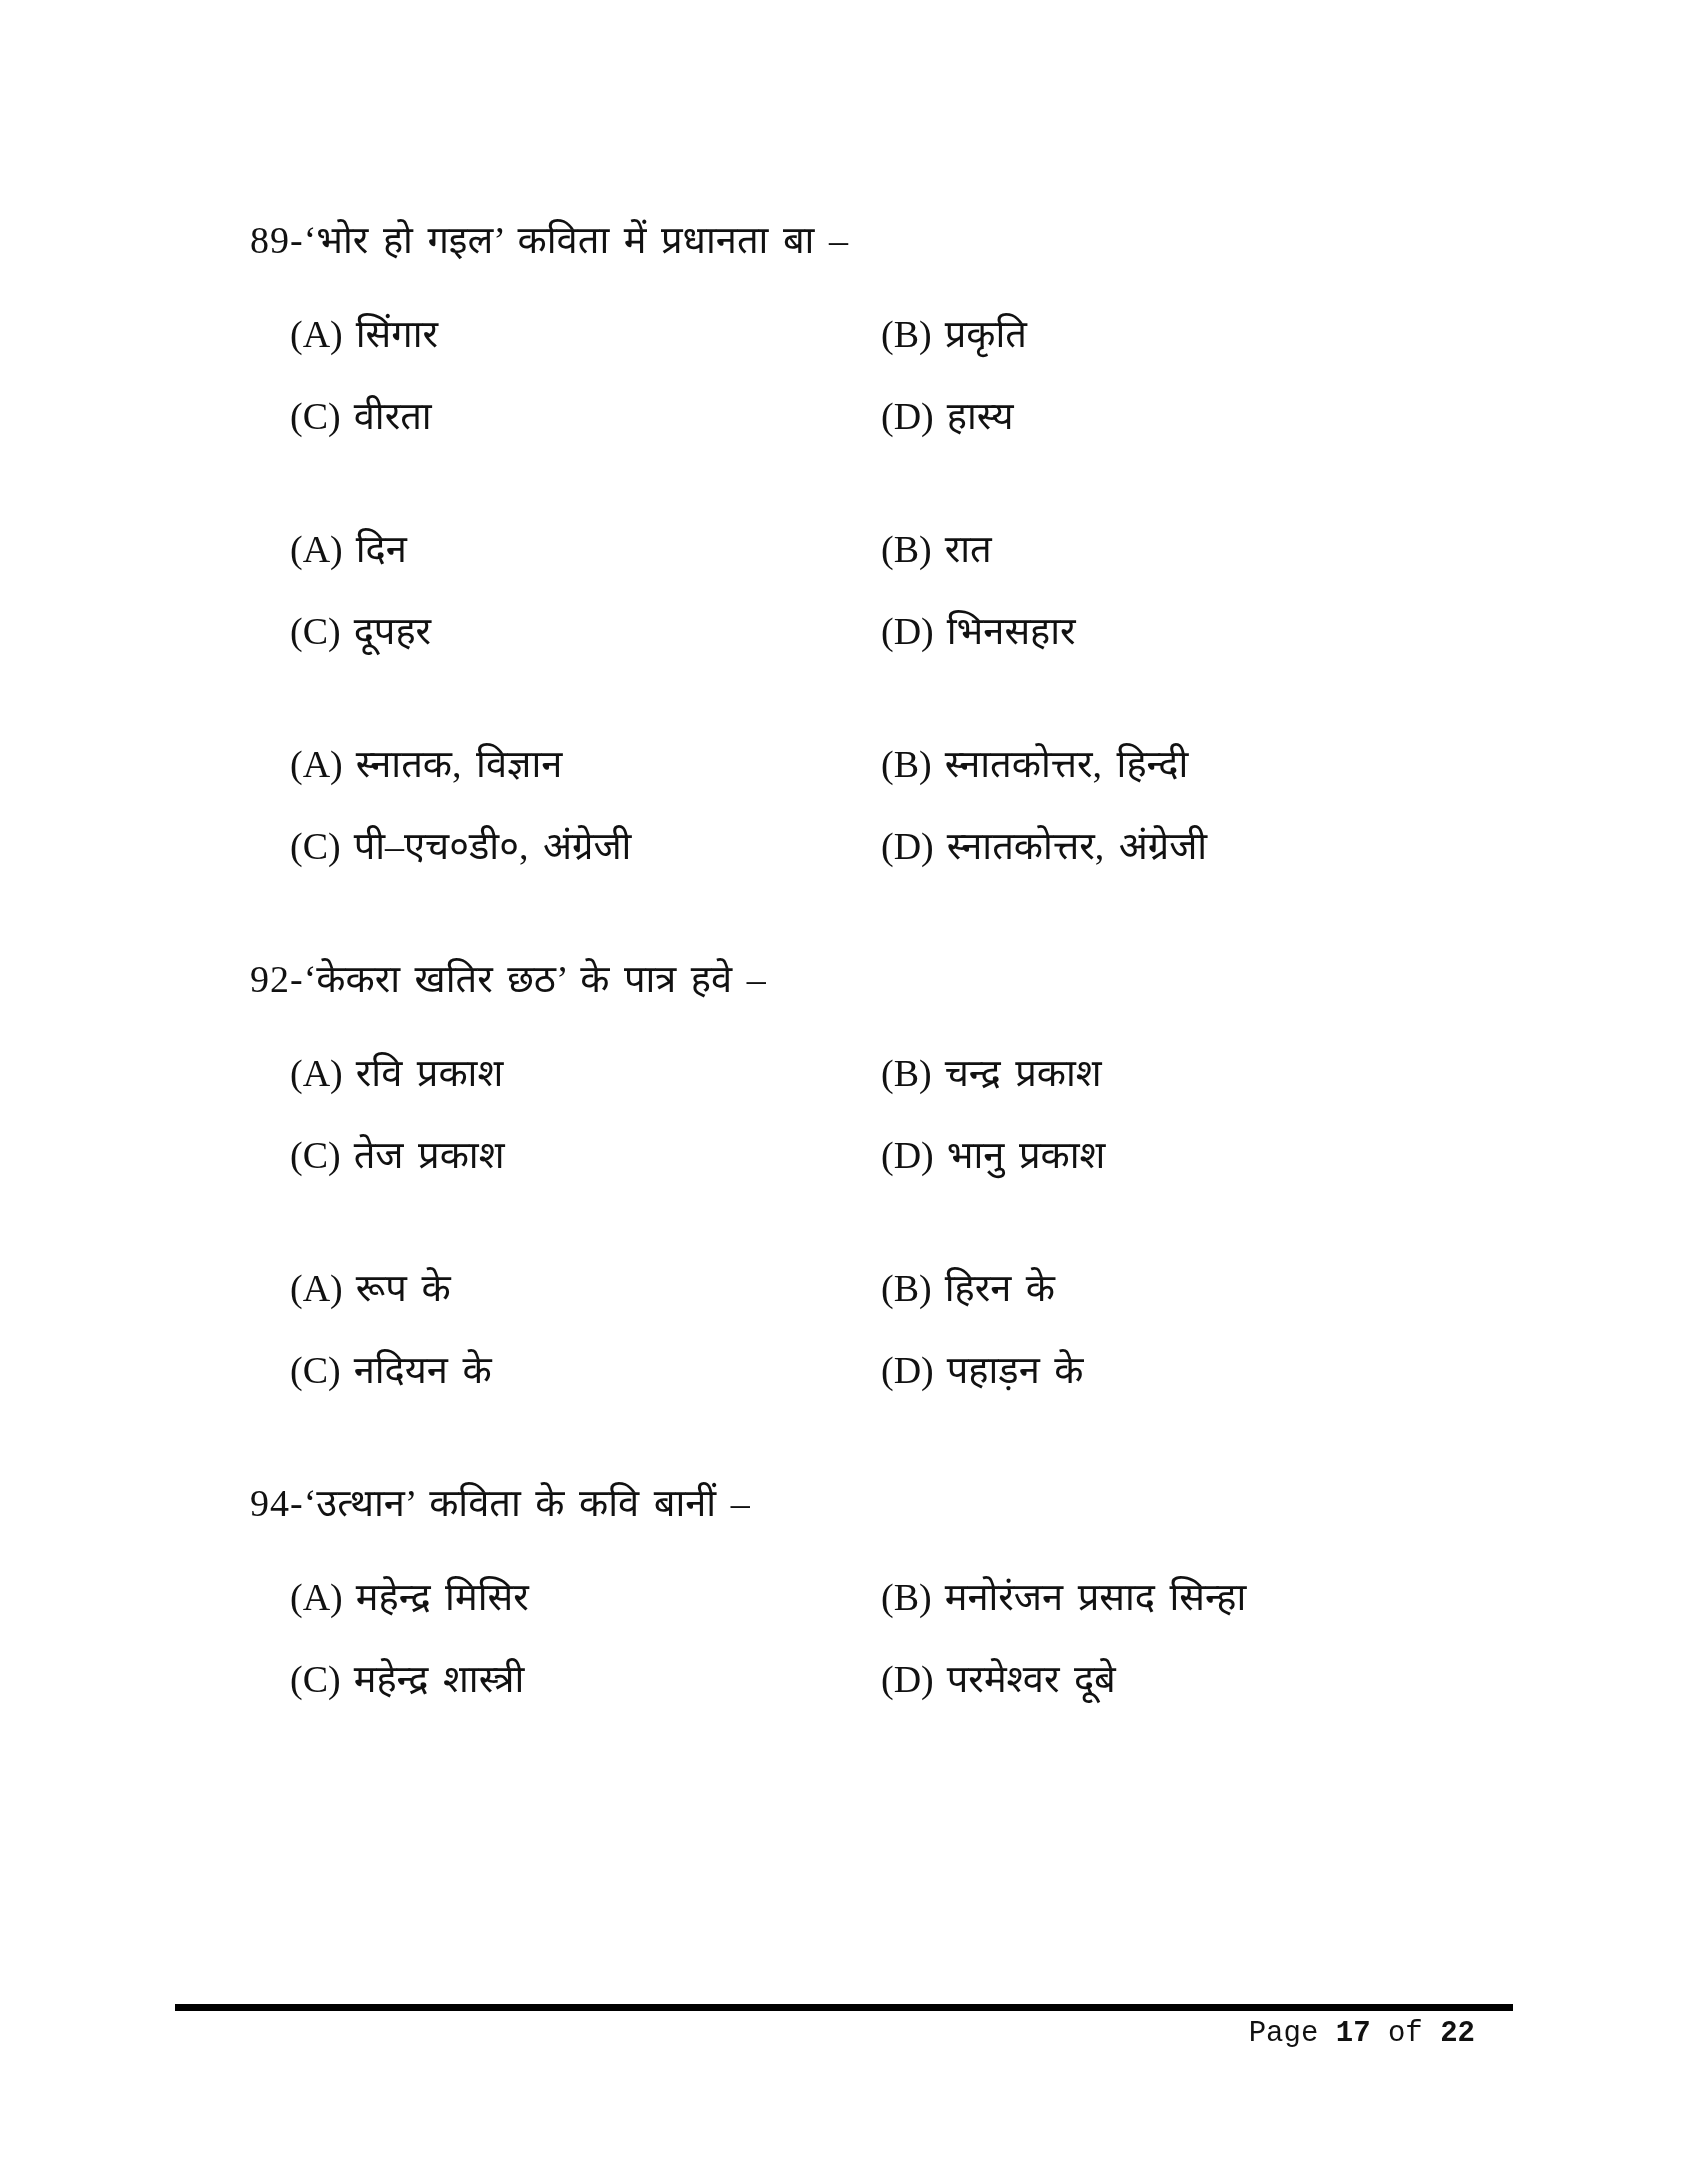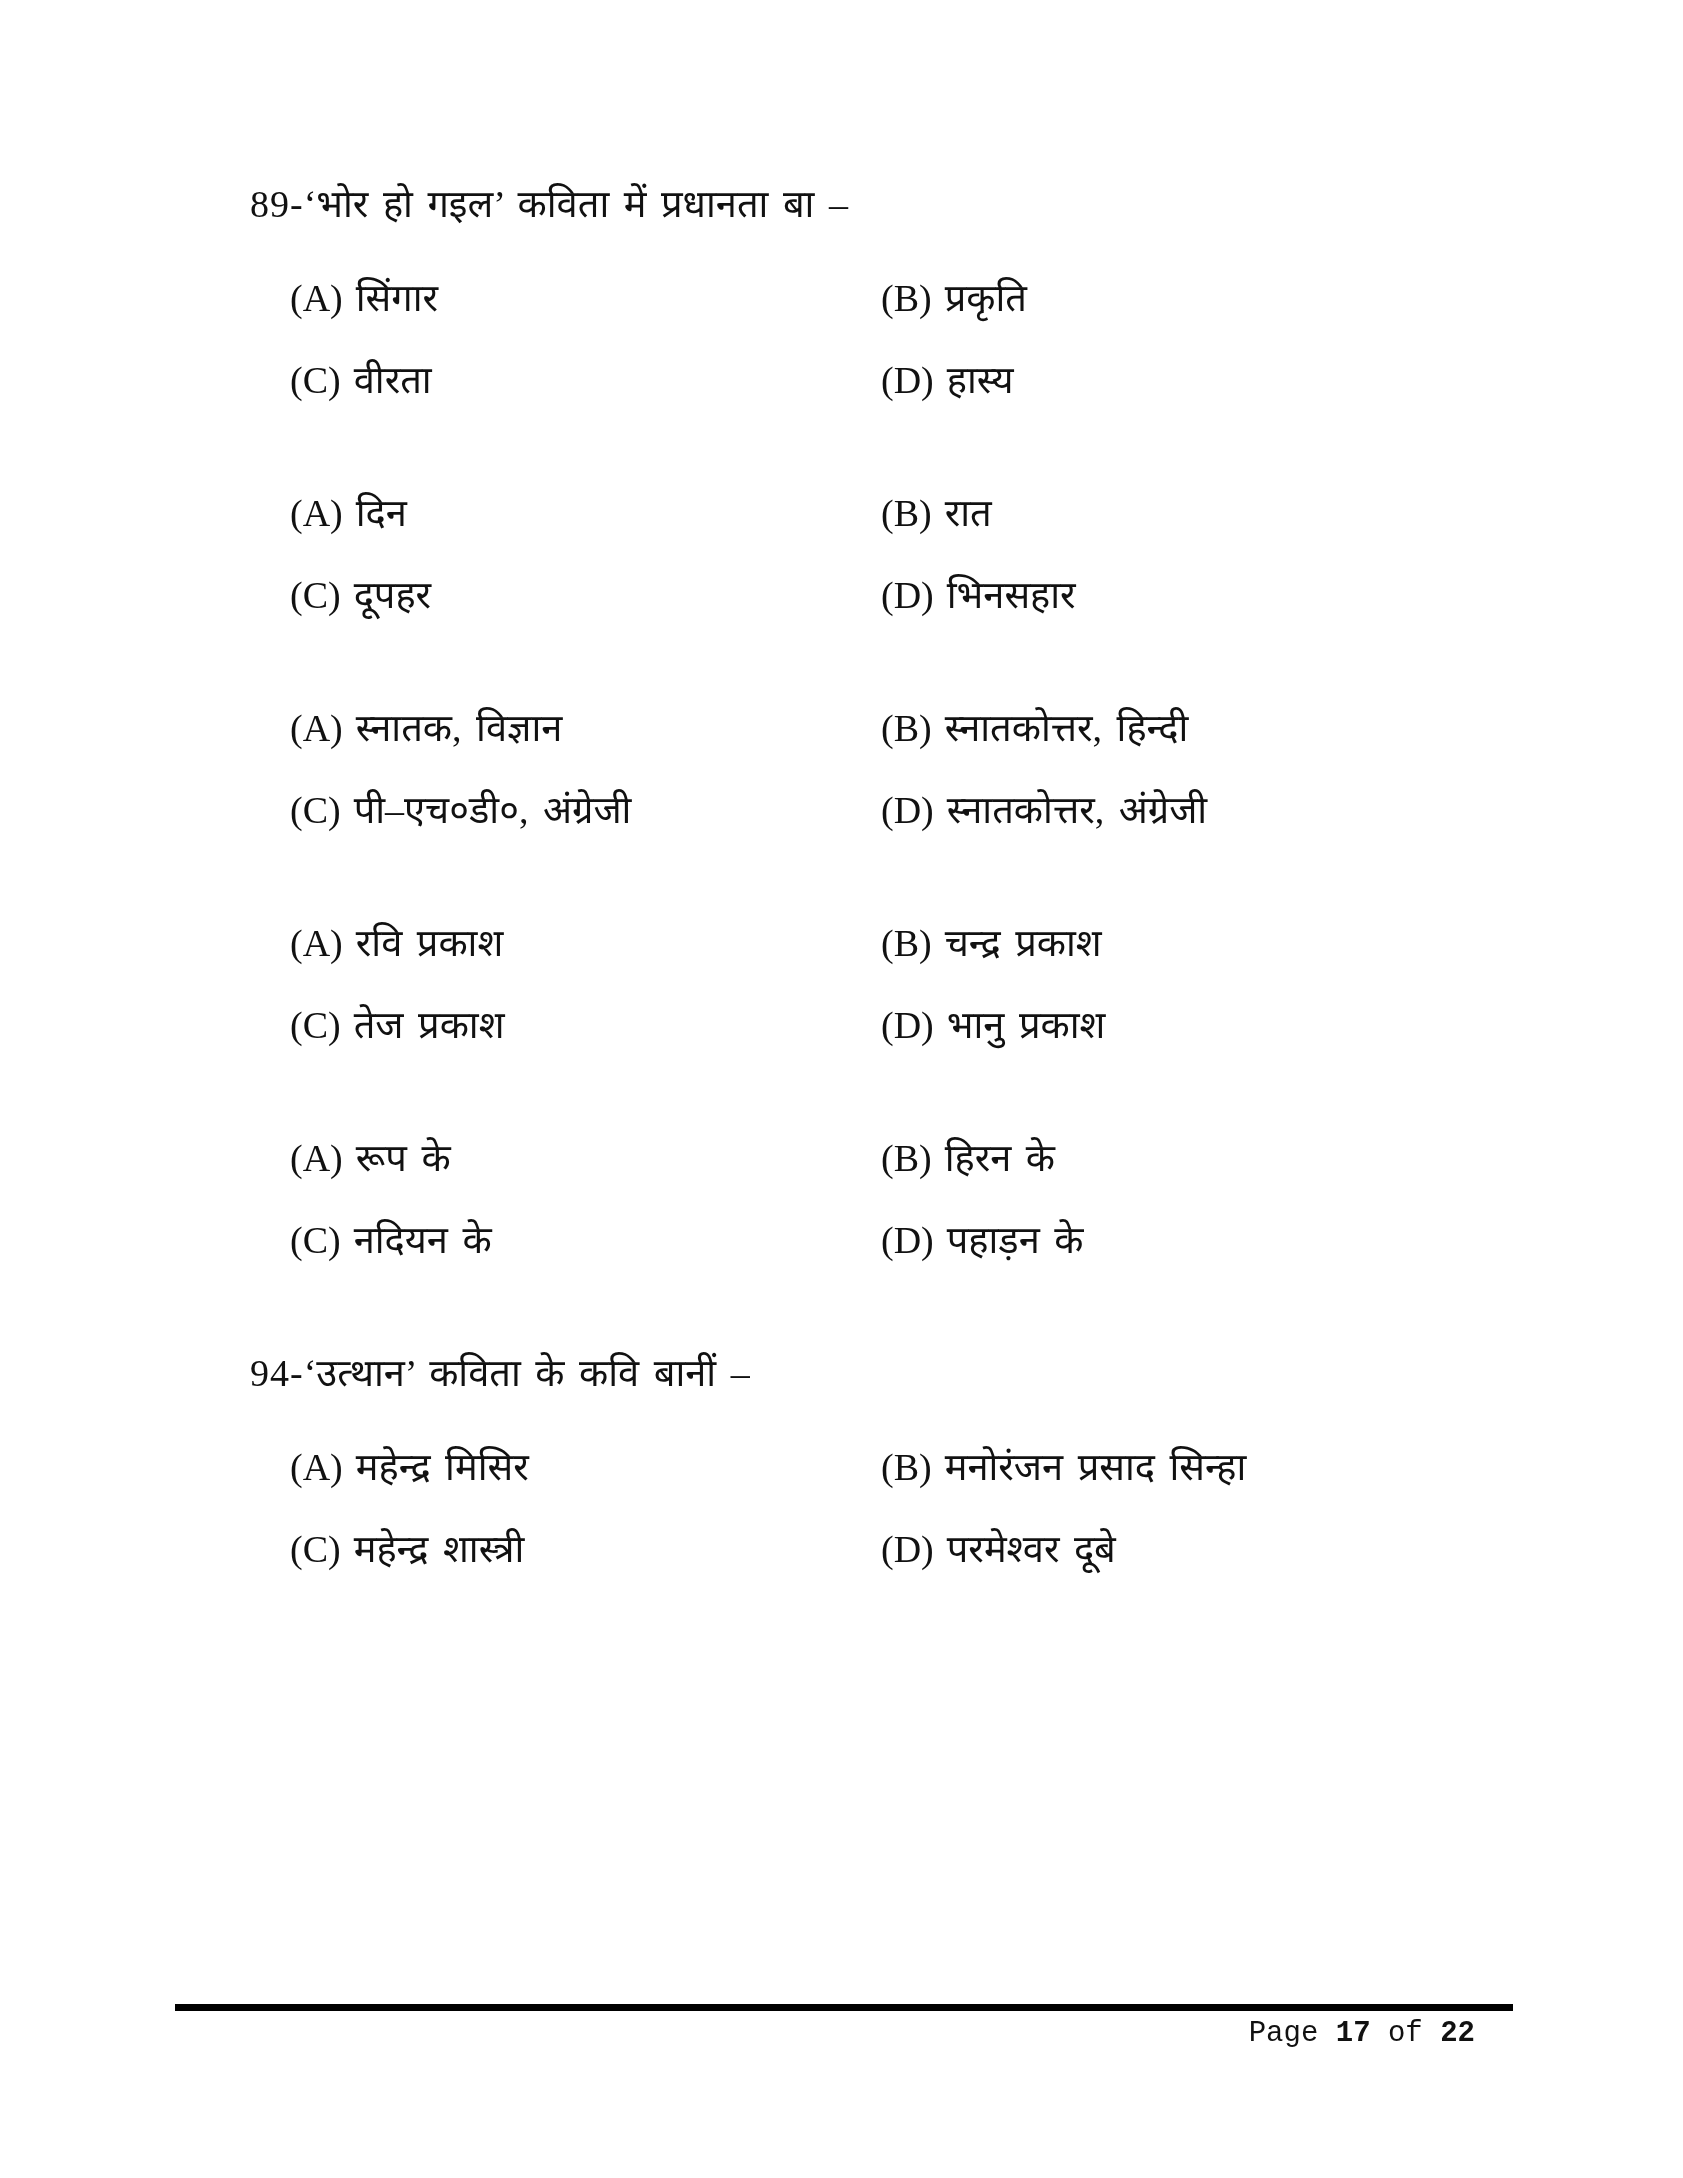--- a/index.html
+++ b/index.html
@@ -25,20 +25,21 @@
   .question {
     padding-left: 250px;
     margin-bottom: 87px;
   }
 
   .q-title {
     font-size: 38px;
     line-height: 46px;
     margin-bottom: 48px;
     white-space: nowrap;
+    margin-top: 36px;
   }
 
   .q-num { letter-spacing: 1px; }
 
   .q-text, .opt-text { word-spacing: 5px; }
 
   .opt-row {
     display: flex;
     margin-left: 40px;   
     margin-bottom: 36px;
@@ -143,20 +144,21 @@
             <span class="opt-text">पी–एच०डी०, अंग्रेजी</span>
           </div>
         <div class="opt">
             <span class="opt-label">(D)</span>
             <span class="opt-text">स्नातकोत्तर, अंग्रेजी</span>
           </div>
       </div>
     </section>
 
     <section class="question">
+      <div class="q-title"><span class="q-num">92-</span><span class="q-text">‘केकरा खतिर छठ’ के पात्र हवे –</span></div>
       <div class="opt-row">
         <div class="opt opt-first">
             <span class="opt-label">(A)</span>
             <span class="opt-text">रवि प्रकाश</span>
           </div>
         <div class="opt">
             <span class="opt-label">(B)</span>
             <span class="opt-text">चन्द्र प्रकाश</span>
           </div>
       </div>

